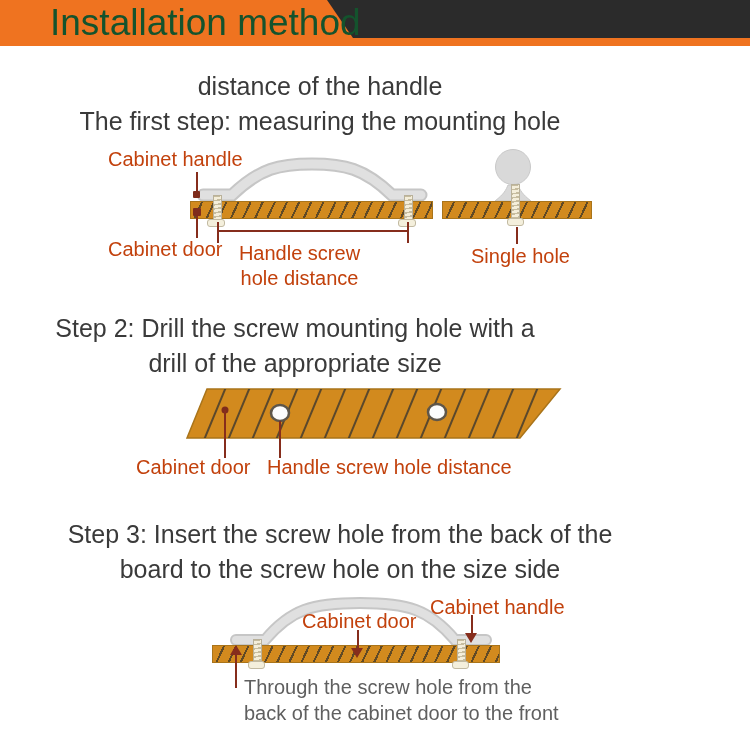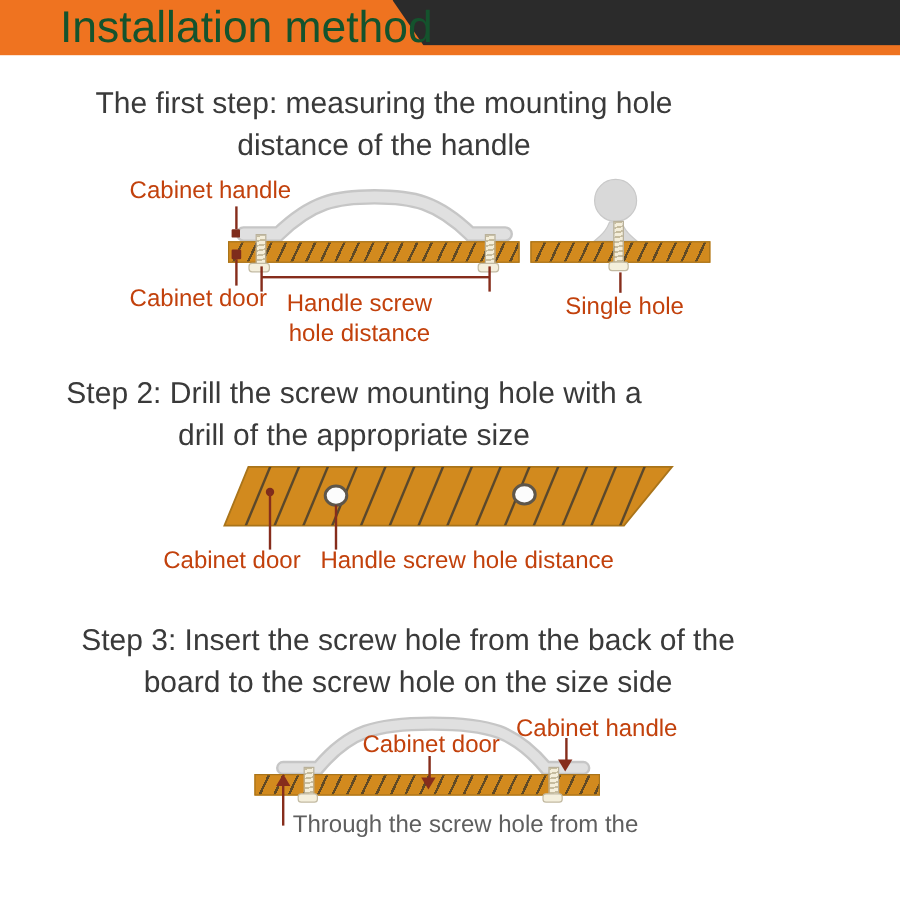--- a/index.html
+++ b/index.html
@@ -38,22 +38,22 @@
 </head>
 <body>
 
 <div id="stage">
 
   <div class="header-bar"></div>
   <div class="header-dark"></div>
   <div class="page-title">Installation method</div>
 
   <div class="heading" style="left:20px;top:69px;width:600px;">
+    <div>distance of the handle</div>
     <div>The first step: measuring the mounting hole</div>
-    <div>distance of the handle</div>
   </div>
 
   <svg style="left:185px;top:150px;" width="250" height="53" viewBox="0 0 250 53">
     <path d="M18,45 L47,45 C75,18 95,14 127,14 C159,14 179,18 207,45 L236,45" fill="none" stroke="#c6c6c6" stroke-width="13" stroke-linecap="round"></path>
     <path d="M18,45 L47,45 C75,18 95,14 127,14 C159,14 179,18 207,45 L236,45" fill="none" stroke="#e0e0e0" stroke-width="9" stroke-linecap="round"></path>
   </svg>
 
   <svg style="left:490px;top:149px;" width="52" height="52" viewBox="0 0 52 52">
     <path d="M5,52 C14,45 16,41 18,36 L28,36 C30,41 32,45 41,52 Z" fill="#d9d9d9" stroke="#c9c9c9"></path>
     <circle cx="23" cy="18" r="17.5" fill="#d9d9d9" stroke="#c9c9c9"></circle>
@@ -151,15 +151,16 @@
 
   <div class="lbl" style="left:430px;top:596px;">Cabinet handle</div>
   <div class="vline" style="left:471px;top:615px;height:19px;"></div>
   <div class="arr-down" style="left:465px;top:633px;"></div>
 
   <div class="arr-up" style="left:230px;top:645px;"></div>
   <div class="vline" style="left:235px;top:654px;height:34px;"></div>
 
   <div class="cap" style="left:244px;top:674px;">
     <div>Through the screw hole from the</div>
+    <div>back of the cabinet door to the front</div>
   </div>
 
 </div>
 
 </body></html>

